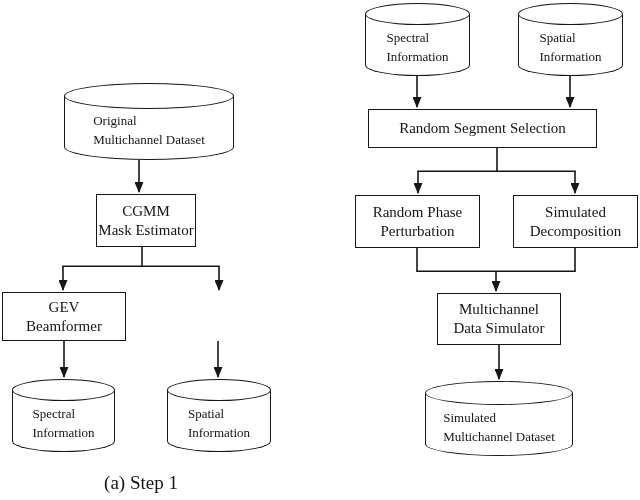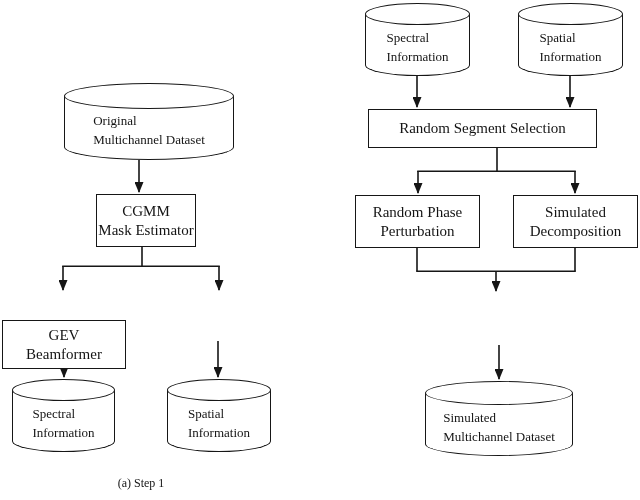--- a/index.html
+++ b/index.html
@@ -60,21 +60,21 @@
     align-items: center;
     justify-content: center;
     text-align: left;
     font-size: 13px;
     line-height: 19px;
     white-space: pre-line;
   }
   .caption {
     position: absolute;
     text-align: center;
-    font-size: 12px;
+    font-size: 19px;
     line-height: 22px;
   }
 </style>
 </head>
 <body>
 
 <div id="canvas">
 
   <svg id="connectors" width="640" height="500" viewBox="0 0 640 500">
     <defs>
@@ -111,21 +111,21 @@
     <div class="cyl-top"></div>
     <div class="cyl-label">Original
 Multichannel Dataset</div>
   </div>
 
   <div class="node box" style="left:96px; top:194px; width:100px; height:53px;">
     <span>CGMM
 Mask Estimator</span>
   </div>
 
-  <div class="node box" style="left:2px; top:292px; width:124px; height:49px;margin-top:28px;">
+  <div class="node box" style="left:2px; top:292px; width:124px; height:49px;">
     <span>GEV
 Beamformer</span>
   </div>
 
 
   <div class="node cylinder" style="left:12px; top:379px; width:103px; height:73px; --eh:22px;">
     <div class="cyl-body"></div>
     <div class="cyl-top"></div>
     <div class="cyl-label">Spectral
 Information</div>
@@ -161,20 +161,24 @@
   <div class="node box" style="left:355px; top:195px; width:125px; height:53px;">
     <span>Random Phase
 Perturbation</span>
   </div>
 
   <div class="node box" style="left:513px; top:195px; width:125px; height:53px;">
     <span>Simulated
 Decomposition</span>
   </div>
 
+  <div class="node box" style="left:437px; top:293px; width:124px; height:52px;">
+    <span>Multichannel
+Data Simulator</span>
+  </div>
 
   <div class="node cylinder" style="left:425px; top:381px; width:148px; height:75px; --eh:24px;">
     <div class="cyl-body"></div>
     <div class="cyl-top"></div>
     <div class="cyl-label">Simulated
 Multichannel Dataset</div>
   </div>
 
   <div class="caption" style="left:412px; top:498px; width:180px;font-weight:bold;">(b) Step 2</div>
 

